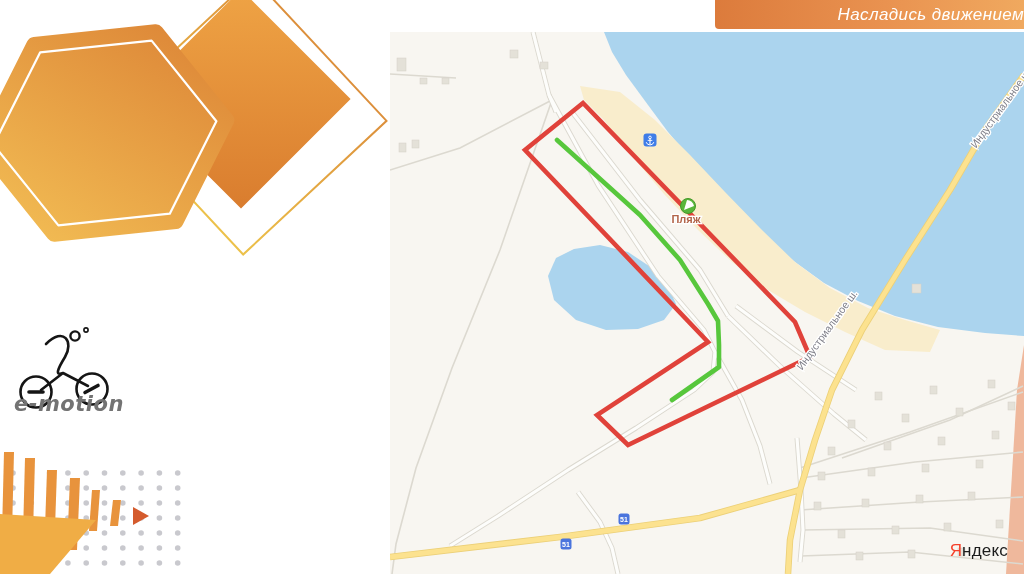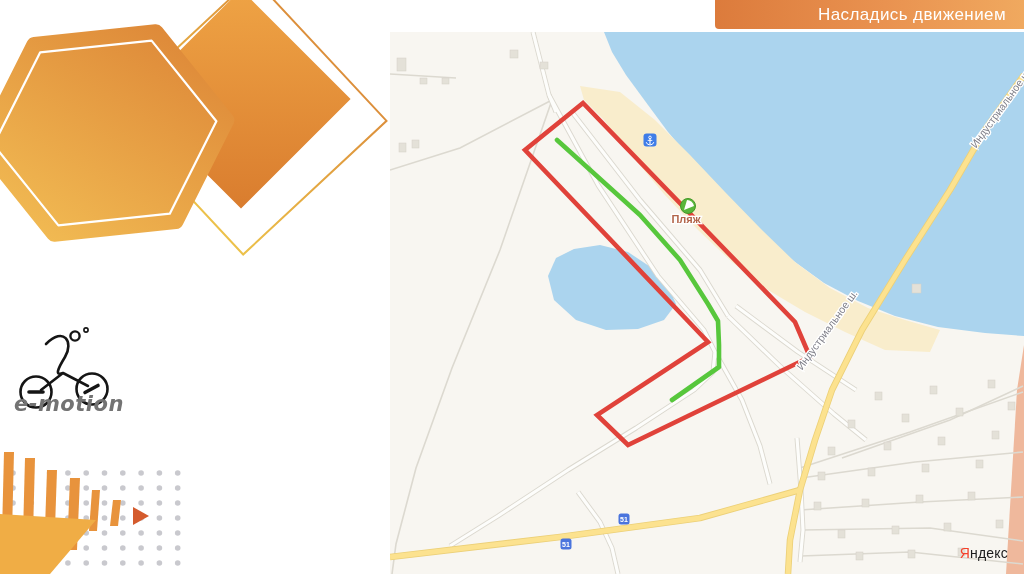--- a/index.html
+++ b/index.html
@@ -2,34 +2,34 @@
 <html><head>
 <meta charset="utf-8">
 <style>
   html,body{margin:0;padding:0;background:#ffffff;}
   .slide{position:relative;width:1024px;height:574px;overflow:hidden;background:#ffffff;
          font-family:"Liberation Sans",sans-serif;}
   
   .banner{position:absolute;left:715px;top:0;width:309px;height:29px;
           background:linear-gradient(90deg,#dc7b3c 0%,#e99250 55%,#f0a95f 100%);
           border-bottom-left-radius:4px;}
-  .banner span{display:block;line-height:29px;text-align:right;padding-right:18px;
-          color:#ffffff;font-size:17px;letter-spacing:.4px;font-weight:500;}
+  .banner span{display:block;line-height:29px;text-align:right;
+          color:#ffffff;font-style:italic;font-size:17px;letter-spacing:.4px;font-weight:500;}
   
   .decor-tl{position:absolute;left:0;top:0;width:390px;height:300px;}
   .logo-wrap{position:absolute;left:8px;top:326px;width:150px;height:100px;}
   .logo-text{position:absolute;left:14px;top:392px;width:160px;color:#737373;
              font-family:"DejaVu Sans",sans-serif;font-style:italic;font-weight:bold;
              font-size:21px;letter-spacing:.5px;}
   .decor-bl{position:absolute;left:0;top:440px;width:200px;height:134px;}
   
   .map{position:absolute;left:390px;top:32px;width:634px;height:542px;overflow:hidden;
        background:#f8f6f1;}
   .map svg{position:absolute;left:0;top:0;width:634px;height:542px;}
-  .yandex{position:absolute;right:16px;bottom:13px;font-size:14px;letter-spacing:.2px;
+  .yandex{position:absolute;right:16px;bottom:13px;font-size:17px;letter-spacing:.2px;
           font-family:"Liberation Sans",sans-serif;margin-left:12px;}
   .yandex .ya{color:#f5402a;} .yandex .rest{color:#1c1c1c;}
   text.maplabel{paint-order:stroke;stroke:#ffffff;stroke-width:2.6px;font-family:"Liberation Sans",sans-serif;}
 </style>
 </head>
 <body>
 
 <div class="slide">
 
   <svg class="decor-tl" viewBox="0 0 390 300">

